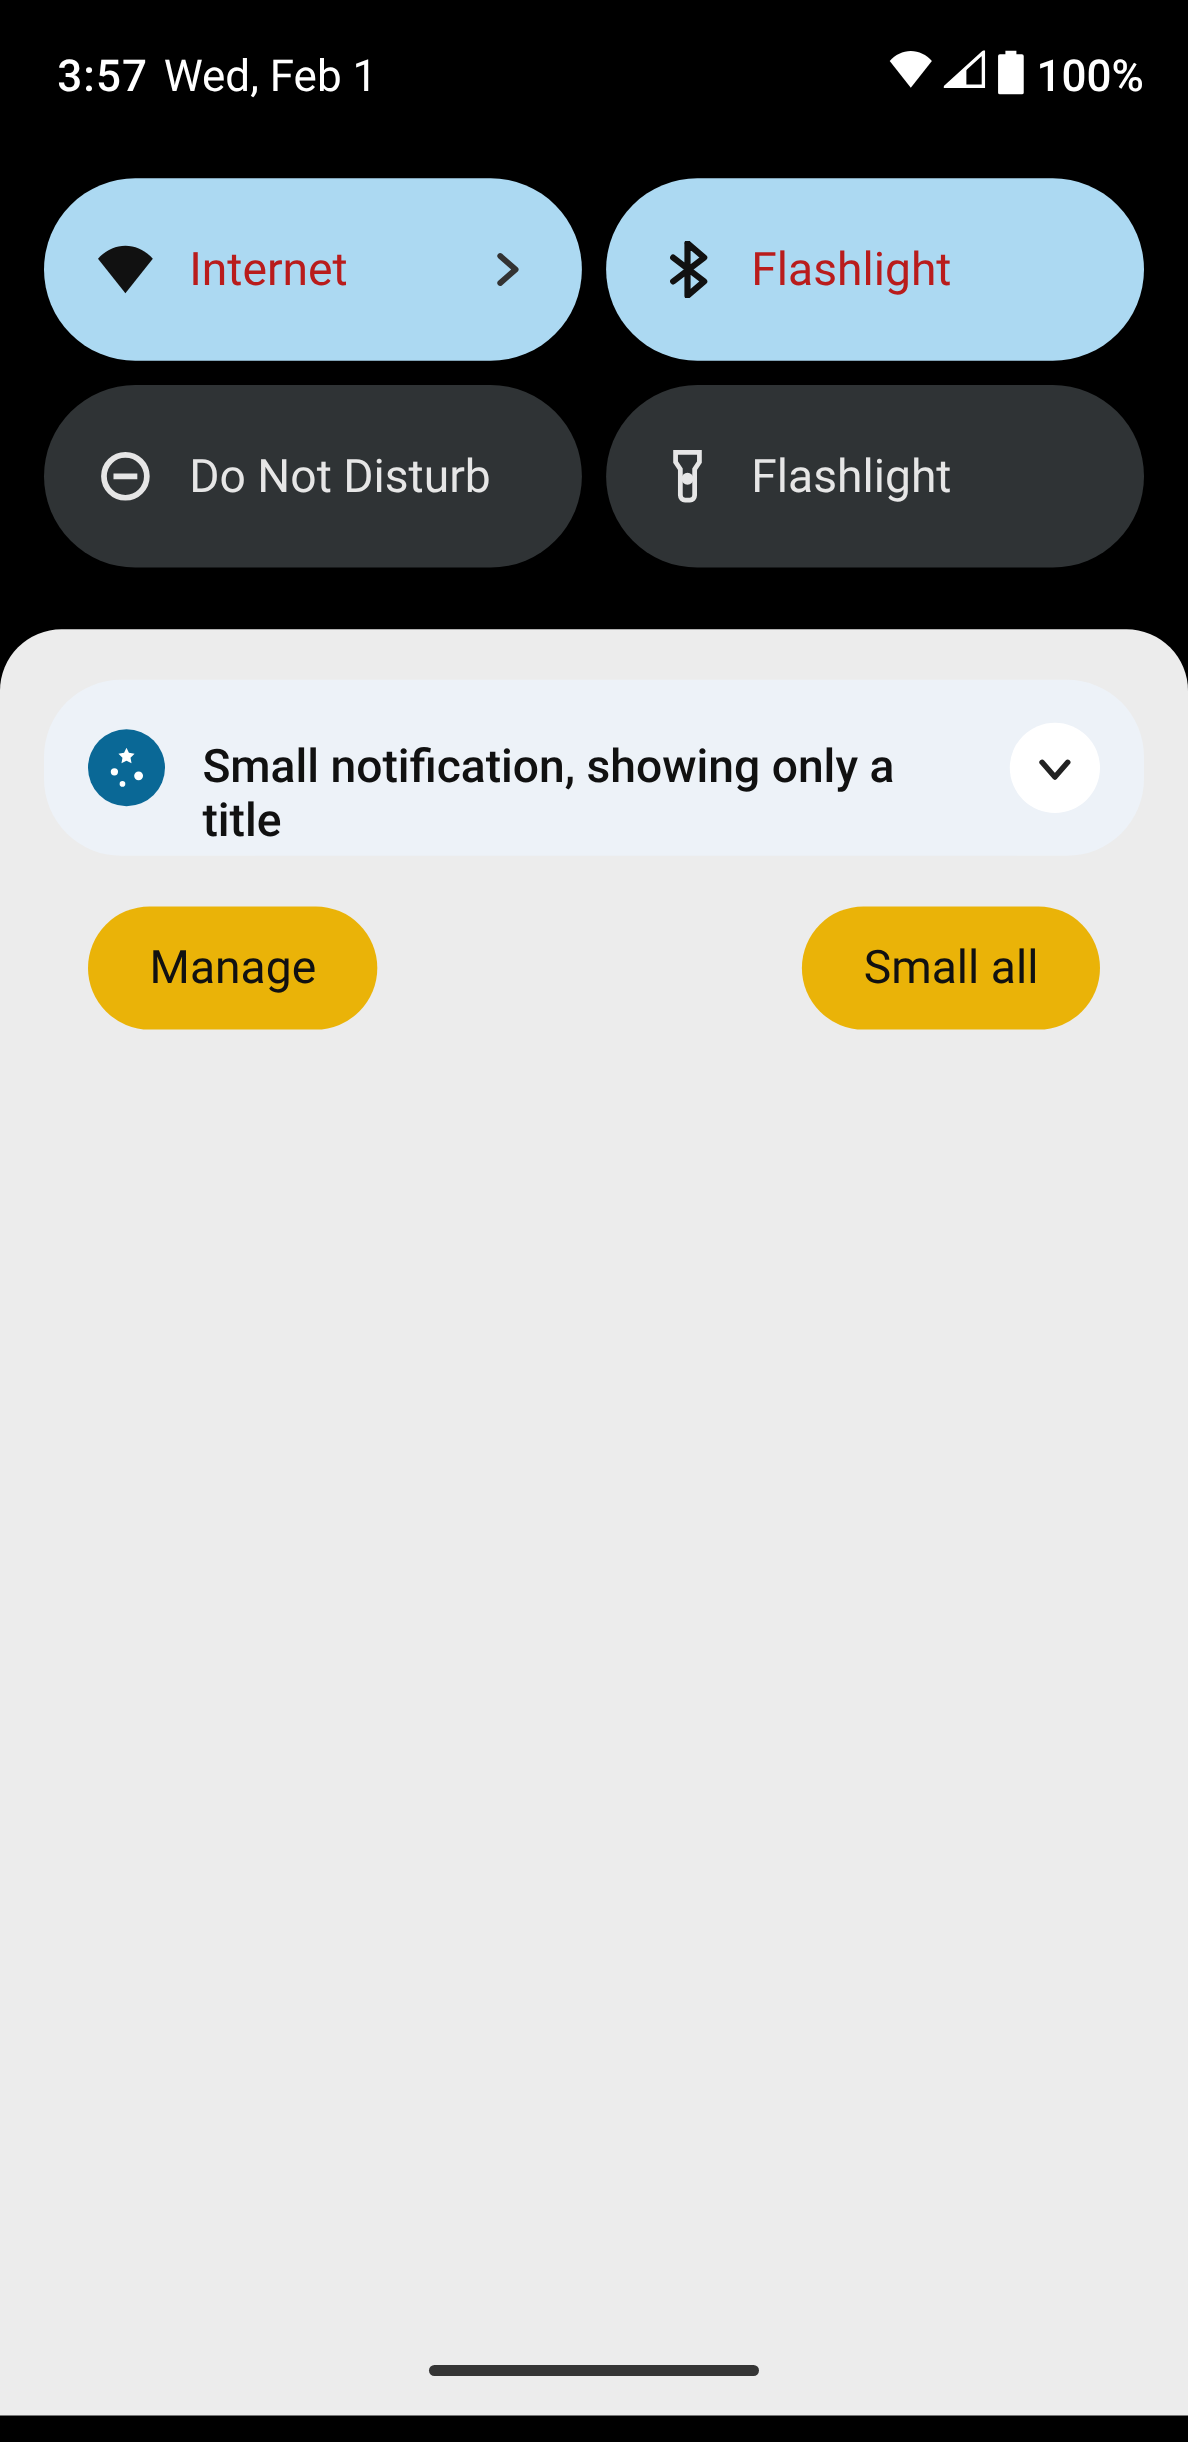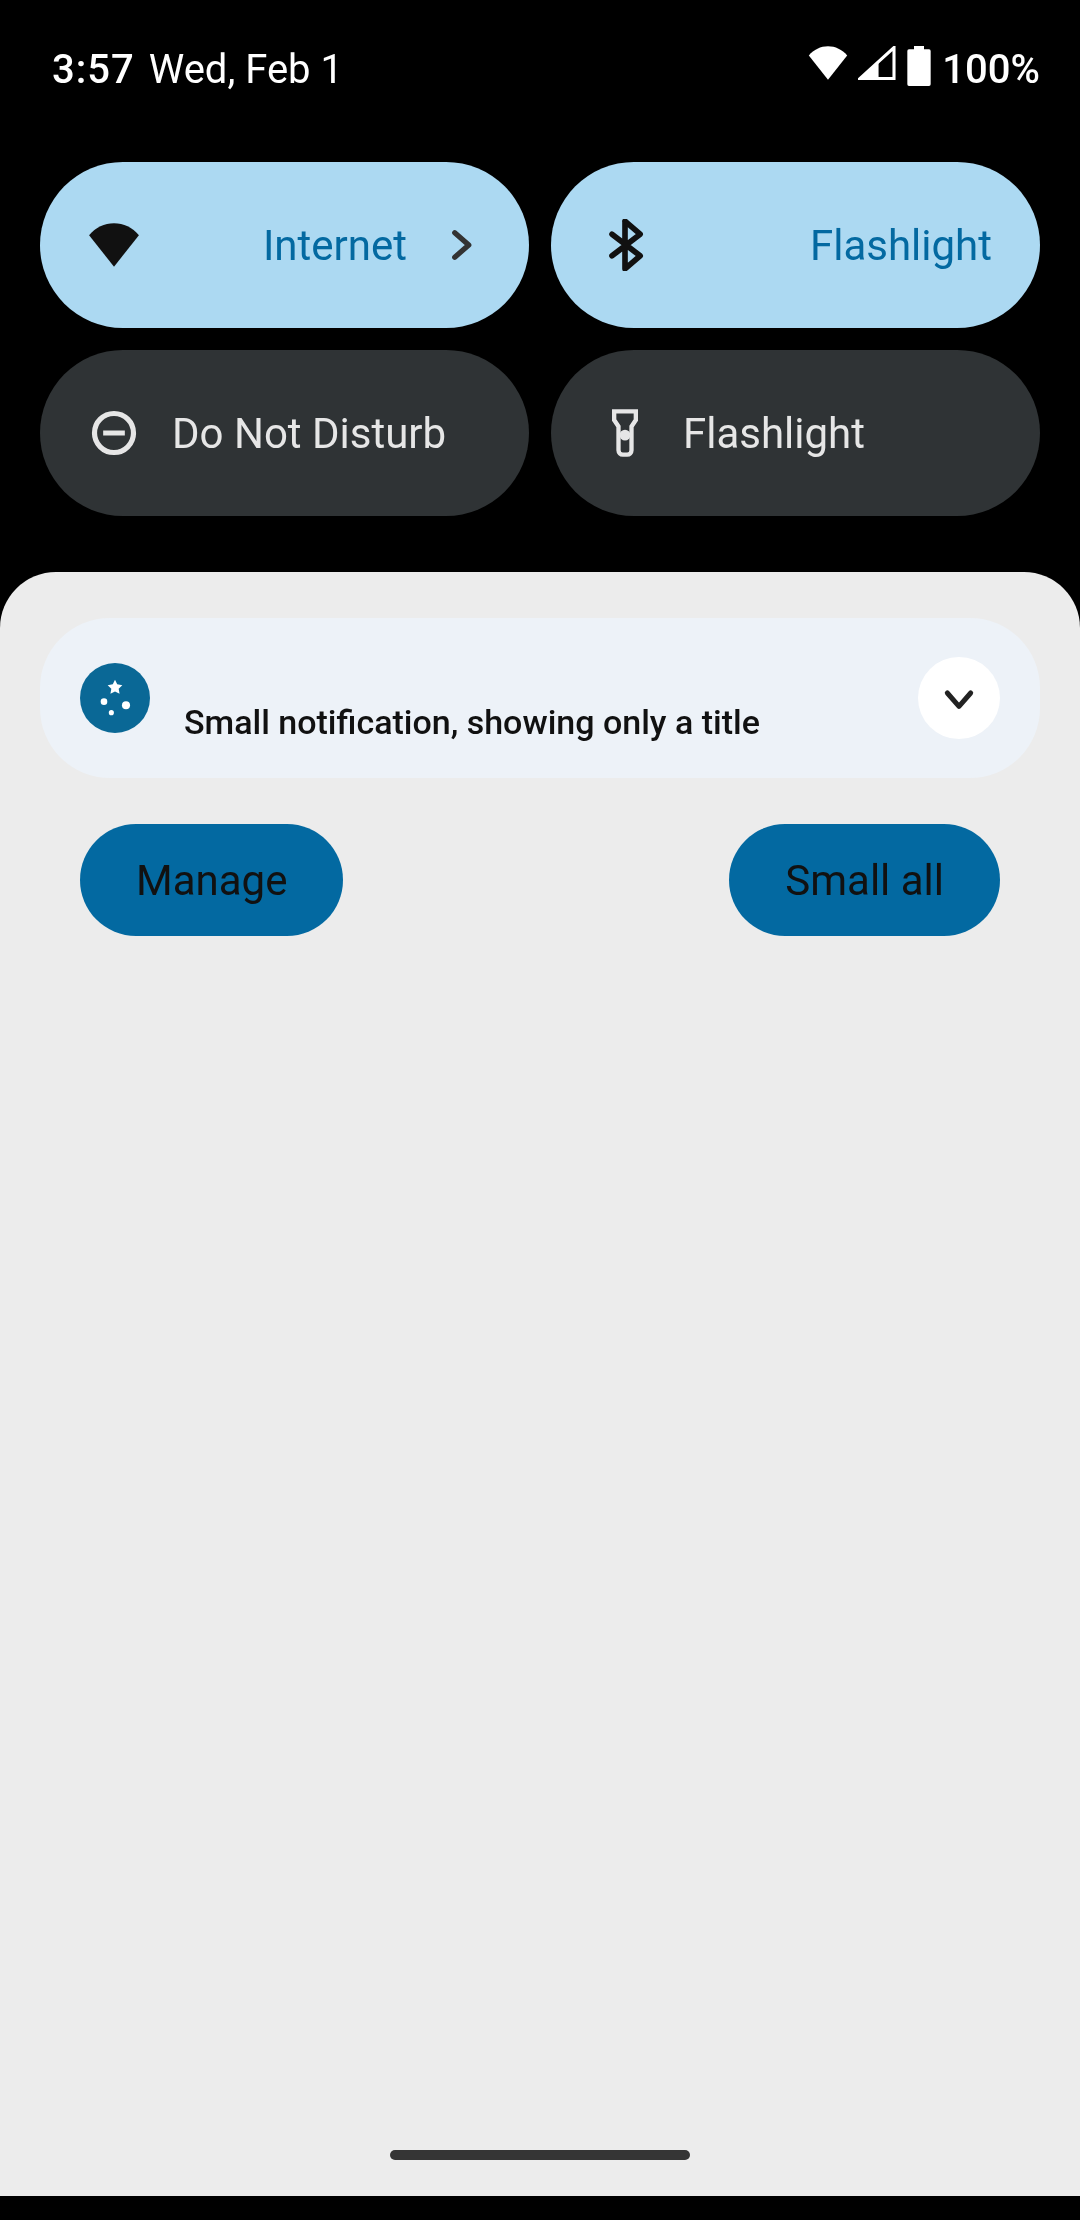--- a/index.html
+++ b/index.html
@@ -34,21 +34,21 @@
     .qs-tile {
       height: 166px;
       border-radius: 83px;
       display: flex;
       align-items: center;
       padding: 0 48px;
       gap: 32px;
       overflow: hidden;
       position: relative;
     }
-    .qs-tile.active { background: #acd9f2; color: #0369a1; text-align: right; }
+    .qs-tile.active { background: #acd9f2; color: #b91c1c; }
     .qs-tile.inactive { background: #2f3335; color: #e6e6e6; }
     .qs-icon { width: 52px; height: 52px; flex: 0 0 52px; display:flex; align-items:center; justify-content:center; }
     .qs-icon svg { width: 100%; height: 100%; display:block; }
     .qs-label { font-size: 42px; font-weight: 400; flex: 1 1 auto; white-space: nowrap; overflow:hidden; text-overflow:ellipsis; }
     .qs-chevron { width: 42px; height: 42px; color: #333333; }
 
     
     .shade {
       background: #ececec;
       border-top-left-radius: 56px;
@@ -67,37 +67,37 @@
       gap: 34px;
     }
     .notif-icon-circle {
       width: 70px; height: 70px;
       border-radius: 50%;
       background: #0a6896;
       display:flex; align-items:center; justify-content:center;
       flex: 0 0 70px;
     }
     .notif-icon-circle svg { width:44px; height:44px; fill:#ffffff; }
-    .notif-title { font-size: 34px; font-weight: 500; color: #111111; flex: 1 1 auto; margin-top: 48px; }
+    .notif-title { font-size: 42px; font-weight: 500; color: #111111; flex: 1 1 auto; margin-top: 48px; }
     .notif-expand {
       width: 82px; height: 82px;
       border-radius: 50%;
       background: #ffffff;
       display:flex; align-items:center; justify-content:center;
       flex: 0 0 82px;
     }
     .notif-expand svg { width: 40px; height: 40px; stroke:#222; }
 
     .shade-buttons {
       display:flex;
       justify-content: space-between;
       padding: 46px 40px 0 40px;
     }
     .shade-btn {
-      background: #0369a1;
+      background: #eab308;
       border-radius: 60px;
       height: 112px;
       padding: 0 56px;
       display:flex;
       align-items:center;
       font-size: 42px;
       font-weight: 400;
       color: #111111;
     }
 

